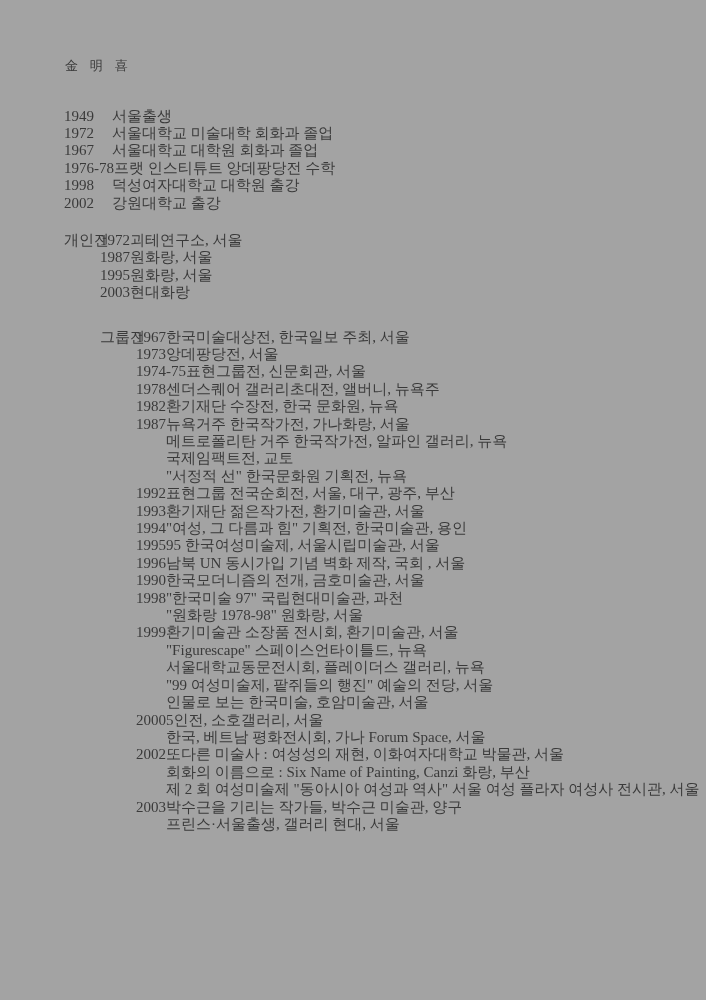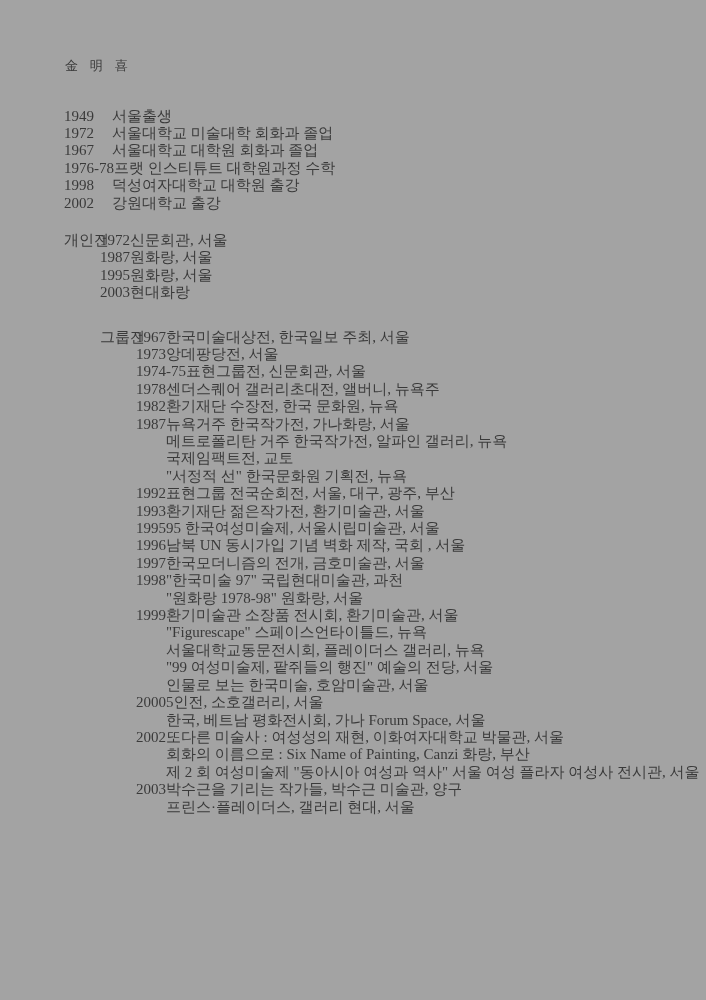--- a/index.html
+++ b/index.html
@@ -77,21 +77,21 @@
         </div>
         <div class="row">
           <span class="year">1967</span>
           <div class="entry-text">
             <div class="entry-line">서울대학교 대학원 회화과 졸업</div>
           </div>
         </div>
         <div class="row">
           <span class="year">1976-78</span>
           <div class="entry-text">
-            <div class="entry-line">프랫 인스티튜트 대학원과정 수학</div>
+            <div class="entry-line">프랫 인스티튜트 앙데팡당전 수학</div>
           </div>
         </div>
         <div class="row">
           <span class="year">1998</span>
           <div class="entry-text">
             <div class="entry-line">덕성여자대학교 대학원 출강</div>
           </div>
         </div>
         <div class="row">
           <span class="year">2002</span>
@@ -101,21 +101,21 @@
         </div>
       </div>
   </div>
 
   <div class="section section-solo labeled">
     <div class="sec-label">개인전</div>
     <div class="rows">
         <div class="row">
           <span class="year">1972</span>
           <div class="entry-text">
-            <div class="entry-line">신문회관, 서울</div>
+            <div class="entry-line">괴테연구소, 서울</div>
           </div>
         </div>
         <div class="row">
           <span class="year">1987</span>
           <div class="entry-text">
             <div class="entry-line">원화랑, 서울</div>
           </div>
         </div>
         <div class="row">
           <span class="year">1995</span>
@@ -180,33 +180,39 @@
             <div class="entry-line">표현그룹 전국순회전, 서울, 대구, 광주, 부산</div>
           </div>
         </div>
         <div class="row">
           <span class="year">1993</span>
           <div class="entry-text">
             <div class="entry-line">환기재단 젊은작가전, 환기미술관, 서울</div>
           </div>
         </div>
         <div class="row">
+          <span class="year">1994</span>
+          <div class="entry-text">
+            <div class="entry-line">"여성, 그 다름과 힘" 기획전, 한국미술관, 용인</div>
+          </div>
+        </div>
+        <div class="row">
           <span class="year">1995</span>
           <div class="entry-text">
             <div class="entry-line">95 한국여성미술제, 서울시립미술관, 서울</div>
           </div>
         </div>
         <div class="row">
           <span class="year">1996</span>
           <div class="entry-text">
             <div class="entry-line">남북 UN 동시가입 기념 벽화 제작, 국회 , 서울</div>
           </div>
         </div>
         <div class="row">
-          <span class="year">1997</span>
+          <span class="year">1990</span>
           <div class="entry-text">
             <div class="entry-line">한국모더니즘의 전개, 금호미술관, 서울</div>
           </div>
         </div>
         <div class="row">
           <span class="year">1998</span>
           <div class="entry-text">
             <div class="entry-line">"한국미술 97" 국립현대미술관, 과천</div>
             <div class="entry-line">"원화랑 1978-98" 원화랑, 서울</div>
           </div>
@@ -233,19 +239,19 @@
           <div class="entry-text">
             <div class="entry-line">또다른 미술사 : 여성성의 재현, 이화여자대학교 박물관, 서울</div>
             <div class="entry-line">회화의 이름으로 : Six Name of Painting, Canzi 화랑, 부산</div>
             <div class="entry-line">제 2 회 여성미술제 "동아시아 여성과 역사" 서울 여성 플라자 여성사 전시관, 서울</div>
           </div>
         </div>
         <div class="row">
           <span class="year">2003</span>
           <div class="entry-text">
             <div class="entry-line">박수근을 기리는 작가들, 박수근 미술관, 양구</div>
-            <div class="entry-line">프린스·플레이더스, 갤러리 현대, 서울</div>
+            <div class="entry-line">프린스·서울출생, 갤러리 현대, 서울</div>
           </div>
         </div>
       </div>
   </div>
 
 </div>
 
 </body></html>

